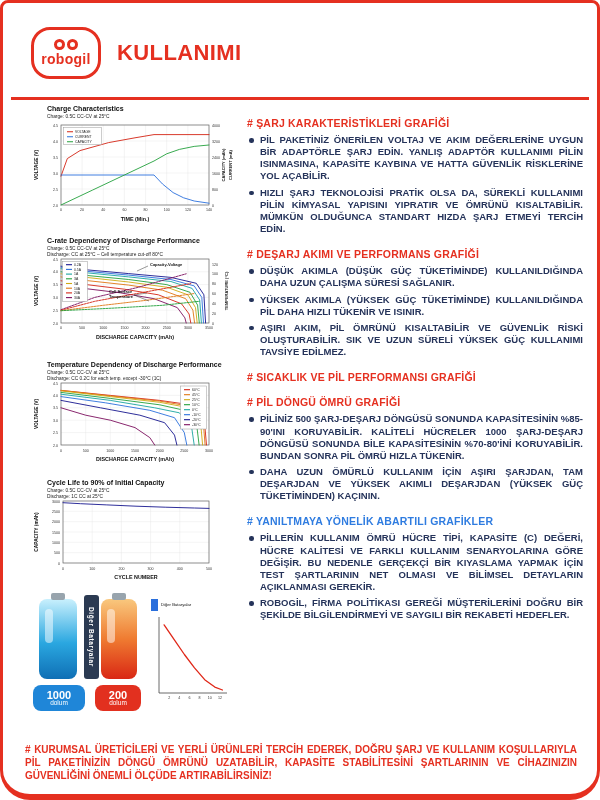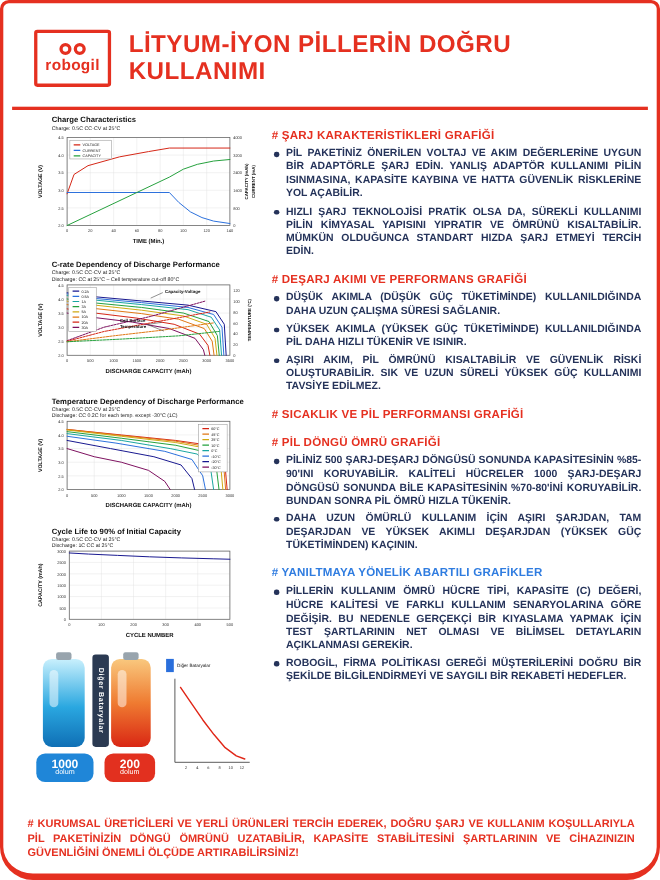--- a/index.html
+++ b/index.html
@@ -9,21 +9,21 @@
   .page {
     position:relative; width:600px; height:800px; background:#fff;
     border:3px solid #e53020; border-bottom-width:6px;
     border-radius:8px 8px 30px 30px; overflow:hidden;
   }
 
   
   .header { position:absolute; top:12px; left:28px; right:16px; height:76px;
             display:flex; align-items:center; gap:16px; }
   .logo { flex:none; width:70px; height:52px; border:3px solid #e53020;
-          border-radius:3px; display:flex; flex-direction:column;
+          border-radius:19px; display:flex; flex-direction:column;
           align-items:center; justify-content:center; background:#fff; }
   .logo-eyes { display:flex; gap:2px; margin-bottom:1px; }
   .logo-eyes span { width:11px; height:11px; border:3px solid #e53020;
                     border-radius:50%; background:#fff; display:block; }
   .logo-text { color:#e53020; font-weight:bold; font-size:14px; letter-spacing:.3px; }
   .title { color:#e53020; font-weight:bold; font-size:22px; line-height:1.12;
            letter-spacing:.4px; }
   .divider { position:absolute; top:94px; left:8px; right:8px; height:2.5px;
              background:#e53020; }
 
@@ -101,21 +101,20 @@
 
   <div class="header">
     <div class="logo">
       <div class="logo-eyes">
           <span></span>
           <span></span>
         </div>
       <div class="logo-text">robogil</div>
     </div>
     <div class="title">
-      <div>LİTYUM-İYON PİLLERİN DOĞRU</div>
       <div>KULLANIMI</div>
     </div>
   </div>
   <div class="divider"></div>
 
   <div class="left-col">
 
     <svg class="chart" width="205" height="128" viewBox="0 0 205 128">
       <text class="chart-title" x="16" y="8">Charge Characteristics</text>
       <text class="chart-sub" x="16" y="15">Charge: 0.5C CC-CV at 25°C</text>

